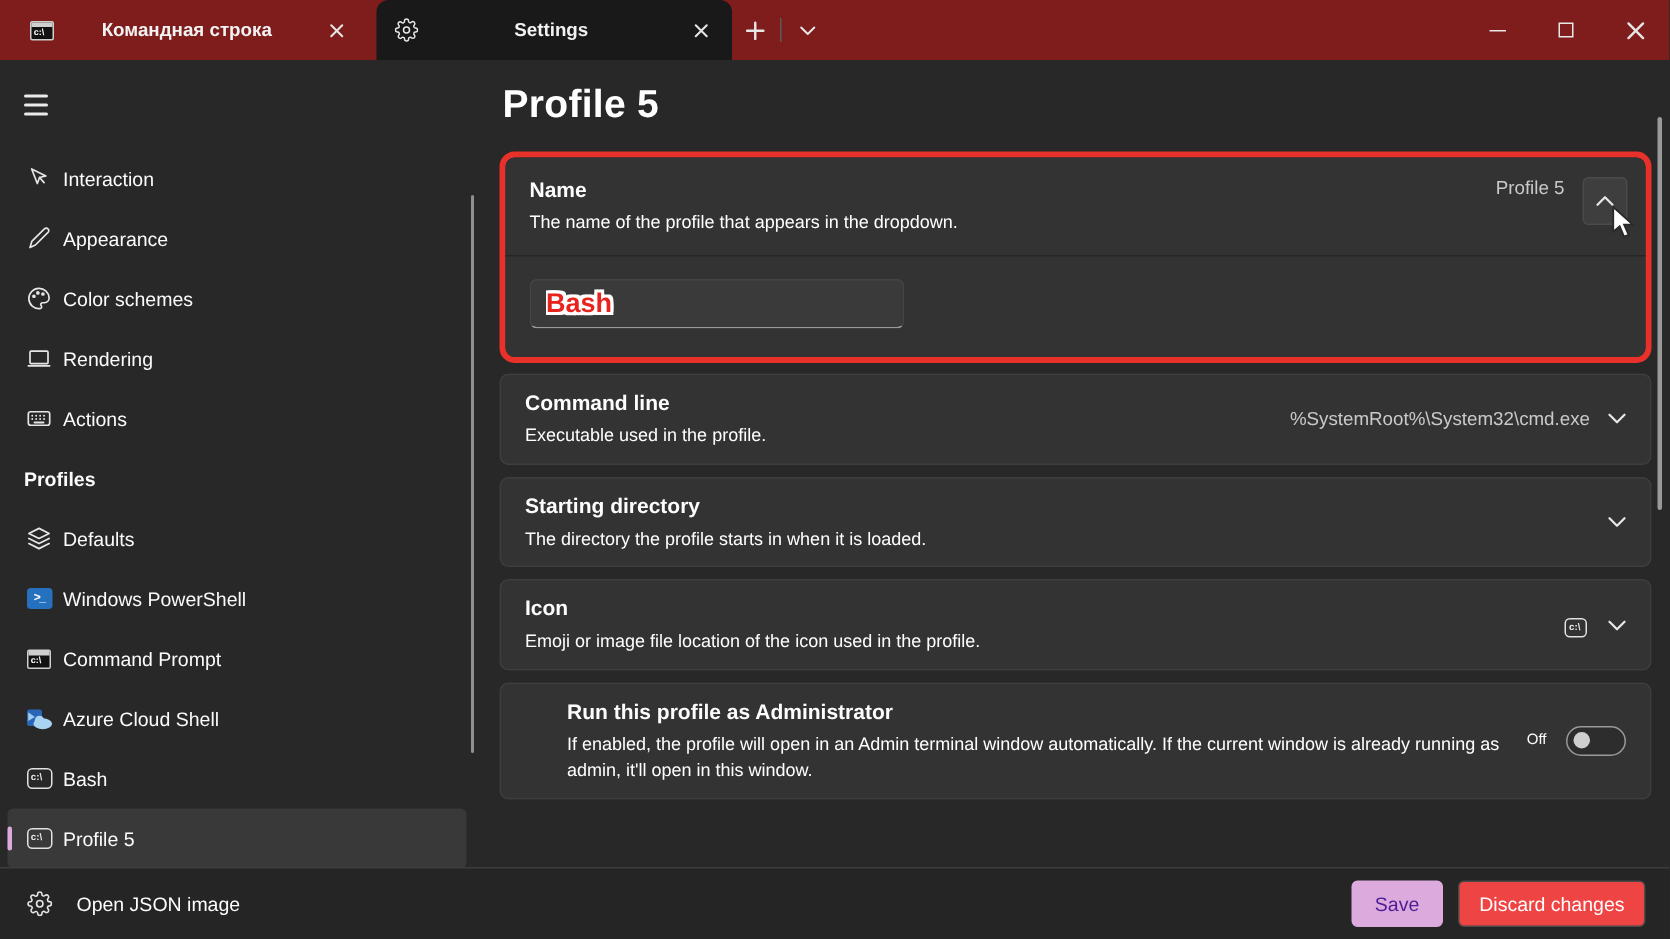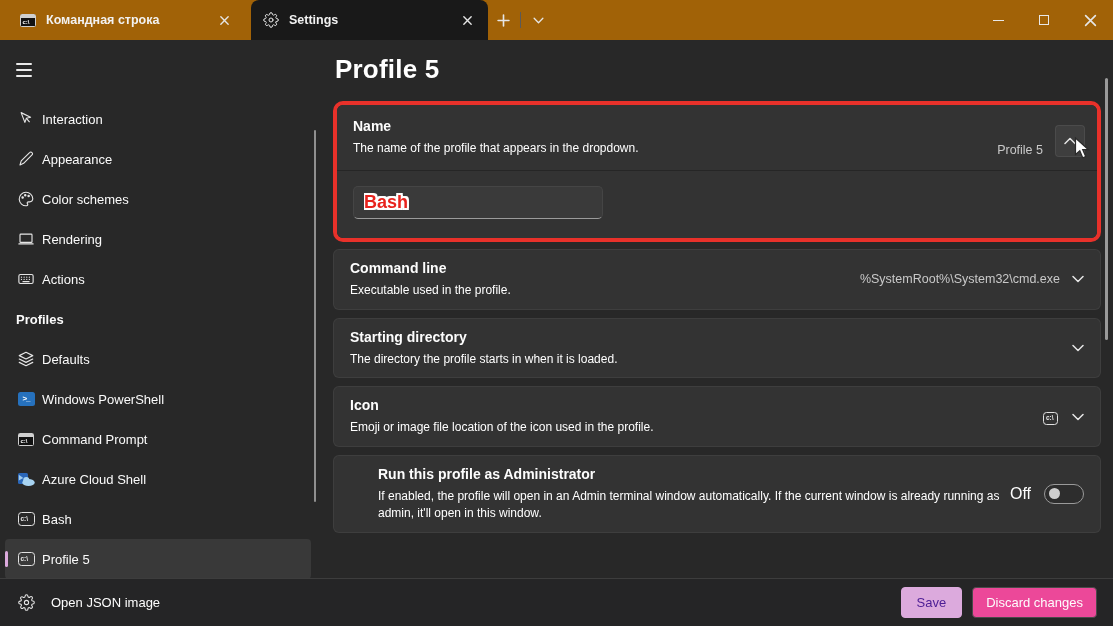--- a/index.html
+++ b/index.html
@@ -3,21 +3,21 @@
 <meta charset="utf-8">
 <style>
   * { box-sizing: border-box; margin: 0; padding: 0; }
   html,body { width:1113px; height:626px; overflow:hidden; }
   body {
     font-family:"Liberation Sans","DejaVu Sans",sans-serif;
     background:#282828; color:#ffffff; position:relative;
     -webkit-font-smoothing:antialiased;
   }
   
-  .titlebar { height:40px; background:#a16207; display:flex; align-items:stretch; }
+  .titlebar { height:40px; background:#7f1d1d; display:flex; align-items:stretch;text-align:center; }
   .tabs { display:flex; align-items:stretch; padding-left:8px; flex:1; min-width:0; }
   .tab { width:237px; display:flex; align-items:center; gap:10px; padding:0 10px 0 12px; font-size:12.5px; font-weight:600; color:#f2f2f2; cursor:default; }
   .tab.active { background:#191919; border-radius:8px 8px 0 0; margin-left:6px; }
   .tab-label { flex:1; white-space:nowrap; overflow:hidden; }
   .tab-close { width:22px; height:22px; display:flex; align-items:center; justify-content:center; border-radius:4px; }
   .tabbar-btn { width:30px; height:40px; display:flex; align-items:center; justify-content:center; }
   .tabbar-sep { width:1px; height:16px; background:#5a5a5a; align-self:center; margin:0 2px; }
   .winbtns { display:flex; }
   .winbtn { width:46px; height:40px; display:flex; align-items:center; justify-content:center; }
   .min-glyph { width:11px; height:1px; background:#e8e8e8; }
@@ -33,45 +33,45 @@
   .nav-item.selected { background:#393939; }
   .nav-item.selected::before { content:""; position:absolute; left:0; top:12px; width:3px; height:16px; border-radius:2px; background:var(--accent); }
   .nav-header { height:40px; display:flex; align-items:center; padding-left:16px; font-size:13px; font-weight:700; color:#fbfbfb; }
   .side-scrollbar { position:absolute; right:9px; top:90px; width:2.5px; height:372px; background:#8f8f8f; border-radius:2px; }
   
   .content { flex:1; position:relative; padding:10px 12px 0 8px; min-width:0; }
   .page-title { font-size:26px; font-weight:700; margin:4px 0 16px 2px; letter-spacing:.2px; }
   .card { background:#333333; border:1px solid rgba(255,255,255,.055); border-radius:6px; }
   .annotated { border:4px solid var(--annotation); border-radius:10px; margin-bottom:7px; }
   .annotated .card { border:none; border-radius:6px; }
-  .name-header { display:flex; align-items:flex-end; padding:13px 12px 13px 16px; }
+  .name-header { display:flex; align-items:flex-start; padding:13px 12px 13px 16px; }
   .row-left { flex:1; min-width:0; }
   .row-title { font-size:14px; font-weight:600; color:#fdfdfd; }
   .row-desc { font-size:12px; color:#ffffff; margin-top:6px; line-height:1.4; }
   .row-value { font-size:12.5px; color:#c9c9c9; margin-right:12px; white-space:nowrap; }
   .expander-btn { width:30px; height:32px; background:#3e3e3e; border:1px solid rgba(255,255,255,.07); border-radius:4px; display:flex; align-items:center; justify-content:center; flex:none; }
   .hline { height:1px; background:#262626; }
   .input-area { padding:15px 16px 19px; }
   .name-input { width:250px; height:33px; background:#3a3a3a; border:1px solid #454545; border-bottom:1px solid #9b9b9b; border-radius:5px; padding:0 10px; outline:none;
     font-family:"Liberation Sans","DejaVu Sans",sans-serif; font-size:18px; font-weight:700; color:#e8231d;
     text-shadow:-2px -2px 0 #fff, 2px -2px 0 #fff, -2px 2px 0 #fff, 2px 2px 0 #fff, -2px 0 0 #fff, 2px 0 0 #fff, 0 -2px 0 #fff, 0 2px 0 #fff; }
   .row-card { display:flex; align-items:center; padding:10px 16px; margin-bottom:8px; min-height:56px; }
   .chev { display:flex; align-items:center; }
   .admin-desc { width:645px; }
   .toggle-group { display:flex; align-items:center; gap:13px; flex:none; }
-  .toggle-label { font-size:16px; color:#fdfdfd; }
+  .toggle-label { font-size:10px; color:#fdfdfd; }
   .toggle { width:40px; height:20px; border:1px solid #9a9a9a; border-radius:11px; background:#2d2d2d; position:relative; flex:none; }
   .toggle .knob { position:absolute; left:4px; top:3.5px; width:11px; height:11px; border-radius:50%; background:#cfcfcf; }
   
   .bottombar { position:absolute; left:0; right:0; bottom:0; height:48px; background:#252526; border-top:1px solid #3d3d3d; display:flex; align-items:center; padding:0 16px; z-index:6; }
   .open-json { display:flex; align-items:center; gap:16px; font-size:13px; color:#fdfdfd; padding-left:2px; }
   .spacer { flex:1; }
   .btn { font-family:inherit; font-size:13px; border-radius:4px; padding:7px 13px; cursor:default; }
   .btn-save { background:var(--accent); border:1px solid var(--accent); color:#4c1d95; padding:7px 15px; }
-  .btn-discard { background:#ec4899; border:1px solid #4a4a4a; color:#fdfdfd; margin-left:10px; }
+  .btn-discard { background:#ef4444; border:1px solid #4a4a4a; color:#fdfdfd; margin-left:10px; }
   
   svg.ln { stroke:#e6e6e6; stroke-width:1.5; fill:none; stroke-linecap:round; stroke-linejoin:round; }
   .cmdicon { position:relative; width:16px; height:13px; background:#121212; border:1px solid #cfcfcf; border-radius:1.5px; display:inline-flex; align-items:flex-end; }
   .cmdicon .bar { position:absolute; top:0; left:0; right:0; height:3px; background:#cfcfcf; }
   .cmdicon b { font-size:6px; font-weight:700; color:#fff; line-height:7px; padding-left:1.5px; font-style:normal; }
   .termicon { width:17px; height:14px; border:1.3px solid #e2e2e2; border-radius:3.5px; display:inline-flex; align-items:center; }
   .termicon b { font-size:6.5px; font-weight:700; color:#e8e8e8; line-height:6px; padding-left:2px; }
   .psicon { width:17px; height:14px; background:#2671bd; border-radius:2.5px; display:inline-flex; align-items:center; justify-content:center; }
   .psicon b { font-size:8px; font-weight:700; color:#fff; line-height:8px; letter-spacing:-1px; transform:translateY(-0.5px); }
   

